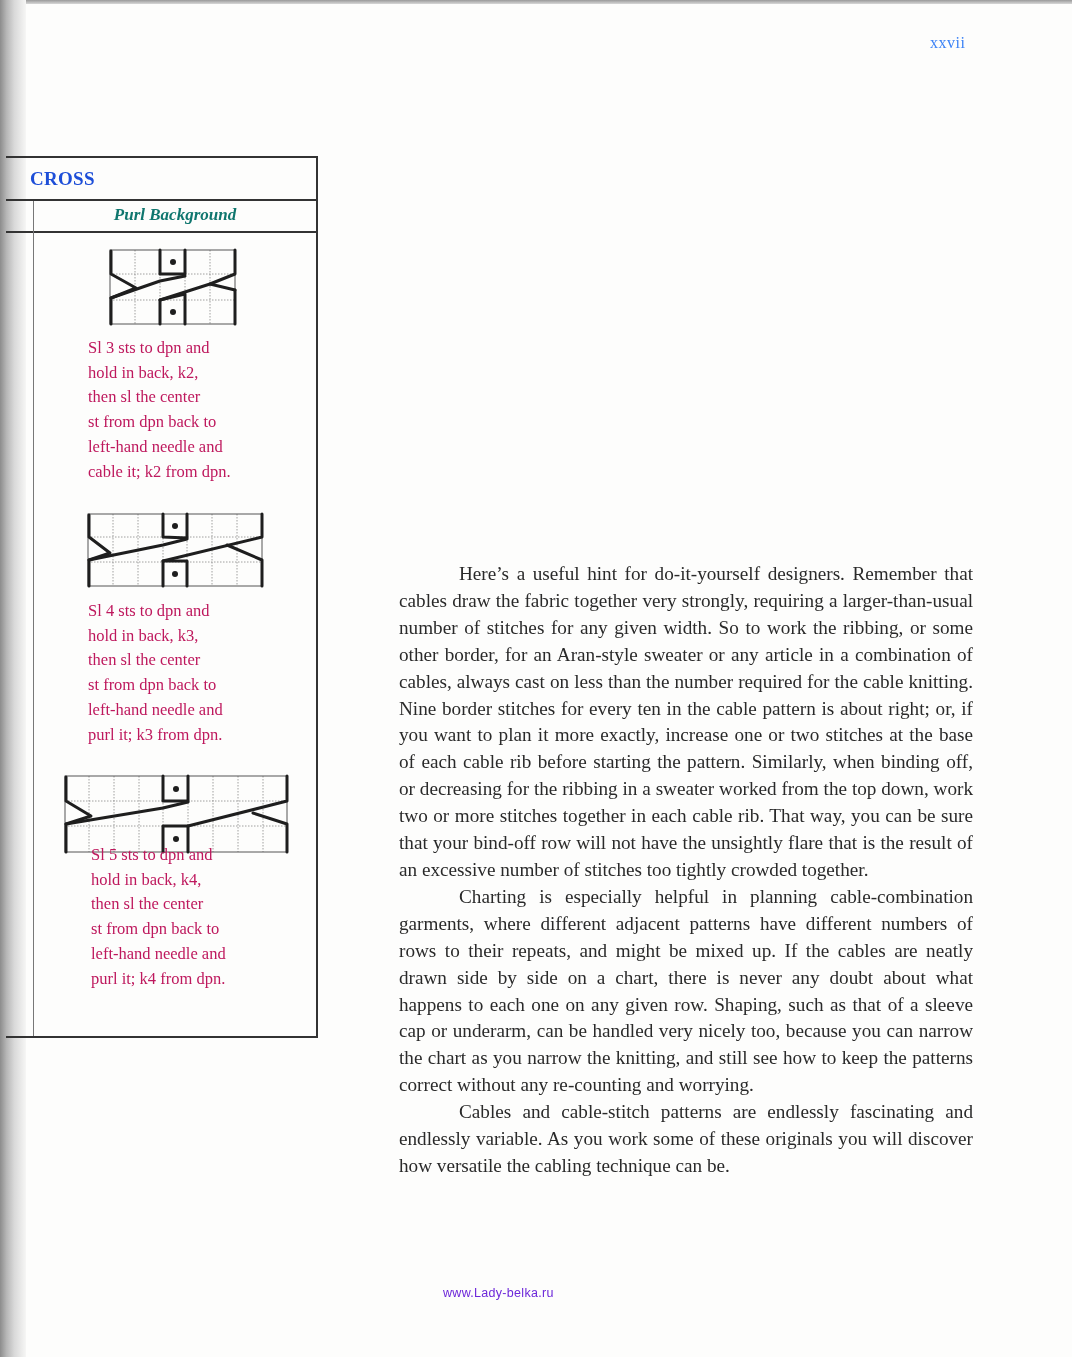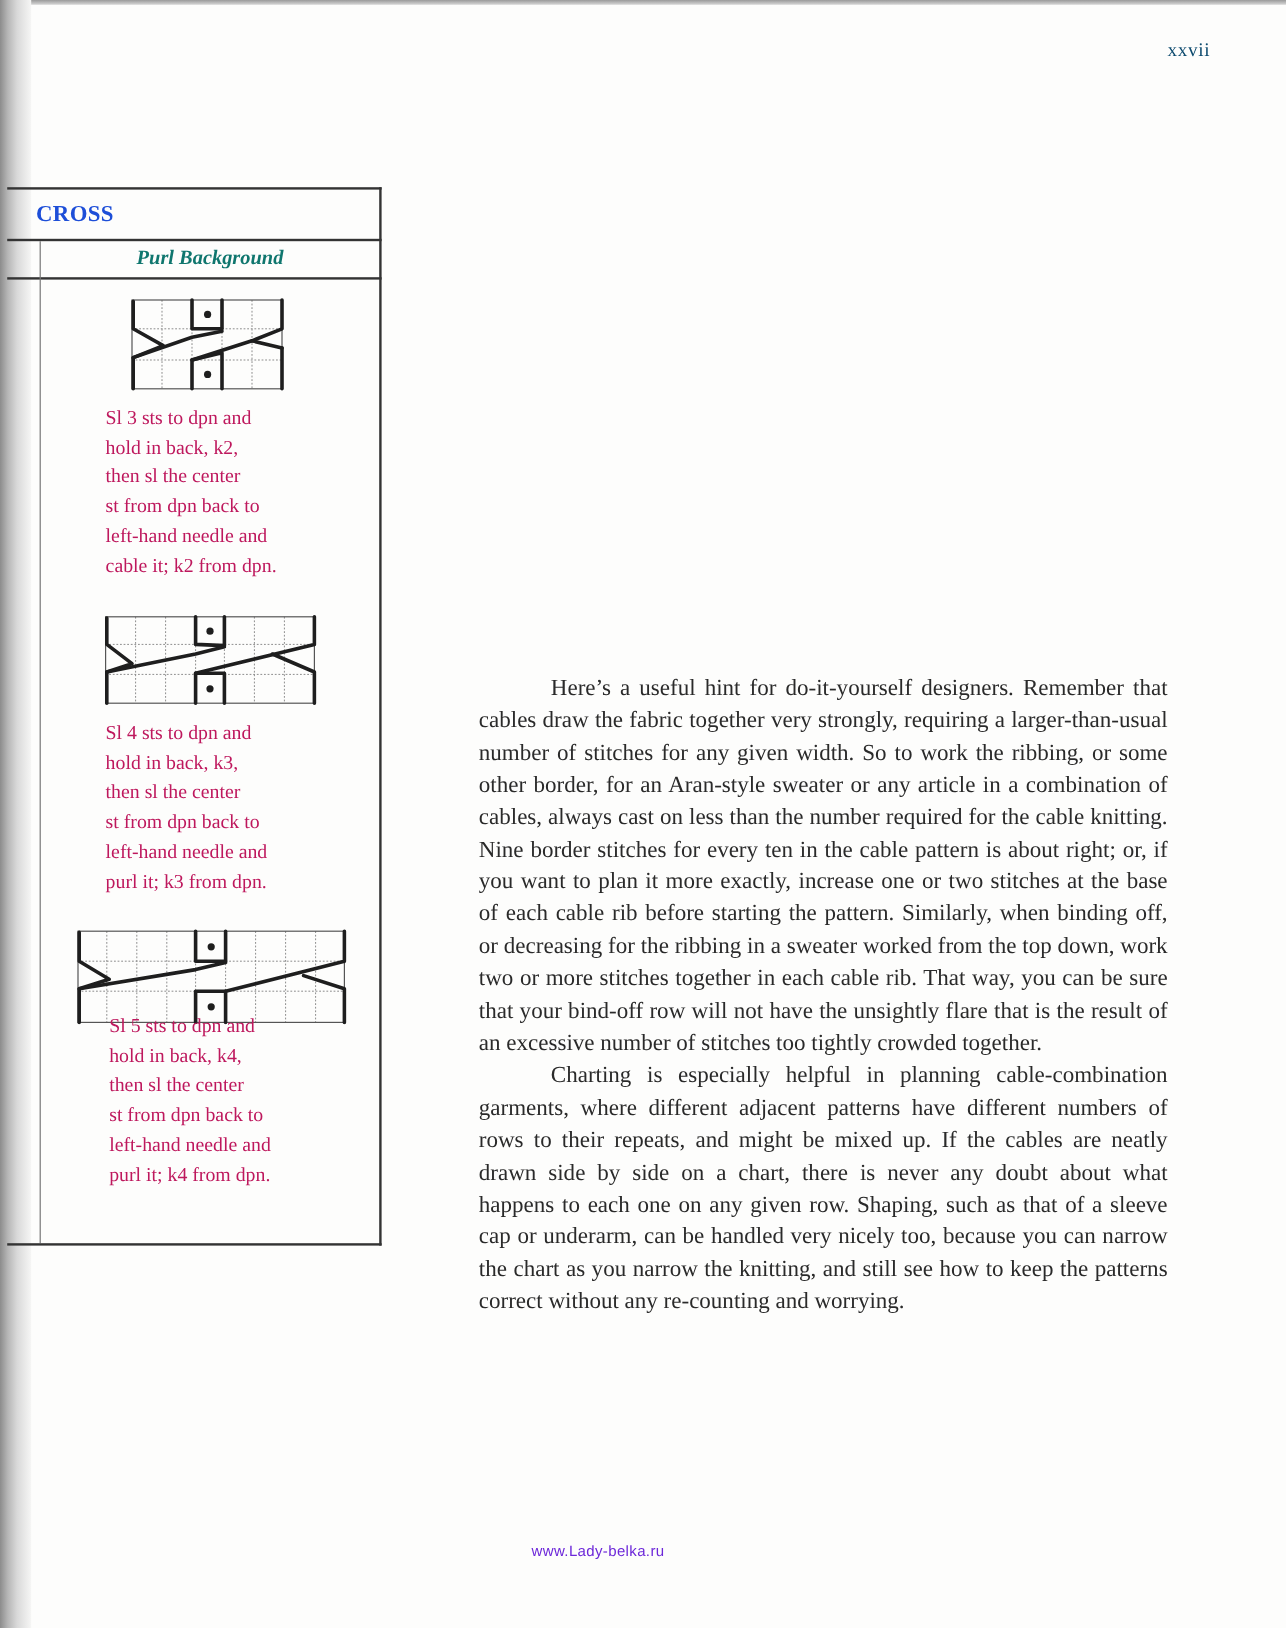--- a/index.html
+++ b/index.html
@@ -7,21 +7,21 @@
       width: 1072px; height: 1357px; position: relative; overflow: hidden;
       background: #fdfdfc;
       font-family: "Liberation Serif", "DejaVu Serif", serif;
       color: #2a2a2a;
     }
     .top-edge { position: absolute; left: 0; top: 0; width: 1072px; height: 4px;
       background: linear-gradient(#9a9a9a, #d8d8d8); }
     .spine-shadow { position: absolute; left: 0; top: 0; width: 26px; height: 1357px;
       background: linear-gradient(90deg, #8c8c8c 0%, #b6b6b6 25%, #d9d9d9 55%, #f6f6f5 100%); }
     .page-number { position: absolute; left: 930px; top: 34px; font-size: 16px;
-      letter-spacing: 0.5px; color: #0c4a6e; margin-left: 43px; }
+      letter-spacing: 0.5px; color: #3b82f6; }
 
     
     .sidebar { position: absolute; left: 6px; top: 156px; width: 312px; height: 882px; }
     .sb-top-rule { position: absolute; left: 0; top: 0; width: 312px; height: 2px; background: #333; }
     .sb-right-rule { position: absolute; left: 310px; top: 0; width: 2px; height: 882px; background: #333; }
     .sb-bottom-rule { position: absolute; left: 0; top: 880px; width: 312px; height: 2px; background: #333; }
     .sb-mid-rule1 { position: absolute; left: 0; top: 43px; width: 312px; height: 2px; background: #333; }
     .sb-mid-rule2 { position: absolute; left: 0; top: 75px; width: 312px; height: 2px; background: #333; }
     .sb-left-rule { position: absolute; left: 27px; top: 45px; width: 1px; height: 835px; background: #777; }
     .sb-title { position: absolute; left: 24px; top: 12px; font-size: 19px; font-weight: bold;
@@ -138,15 +138,16 @@
       <circle cx="113" cy="15" r="3" fill="#1e1e1e"></circle>
       <circle cx="113" cy="65" r="3" fill="#1e1e1e"></circle>
     </svg>
   </div>
   <div class="instr" style="left:85px; top:687px;"><div>Sl 5 sts to dpn and</div><div>hold in back, k4,</div><div>then sl the center</div><div>st from dpn back to</div><div>left-hand needle and</div><div>purl it; k4 from dpn.</div></div>
 </div>
 
 <div class="body-text">
   <p>Here’s a useful hint for do-it-yourself designers. Remember that cables draw the fabric together very strongly, requiring a larger-than-usual number of stitches for any given width. So to work the ribbing, or some other border, for an Aran-style sweater or any article in a combination of cables, always cast on less than the number required for the cable knitting. Nine border stitches for every ten in the cable pattern is about right; or, if you want to plan it more exactly, increase one or two stitches at the base of each cable rib before starting the pattern. Similarly, when binding off, or decreasing for the ribbing in a sweater worked from the top down, work two or more stitches together in each cable rib. That way, you can be sure that your bind-off row will not have the unsightly flare that is the result of an excessive number of stitches too tightly crowded together.</p>
   <p>Charting is especially helpful in planning cable-combination garments, where different adjacent patterns have different numbers of rows to their repeats, and might be mixed up. If the cables are neatly drawn side by side on a chart, there is never any doubt about what happens to each one on any given row. Shaping, such as that of a sleeve cap or underarm, can be handled very nicely too, because you can narrow the chart as you narrow the knitting, and still see how to keep the patterns correct without any re-counting and worrying.</p>
+  <p>Cables and cable-stitch patterns are endlessly fascinating and endlessly variable. As you work some of these originals you will discover how versatile the cabling technique can be.</p>
 </div>
 
 <div class="watermark">www.Lady-belka.ru</div>
 
 </body></html>

